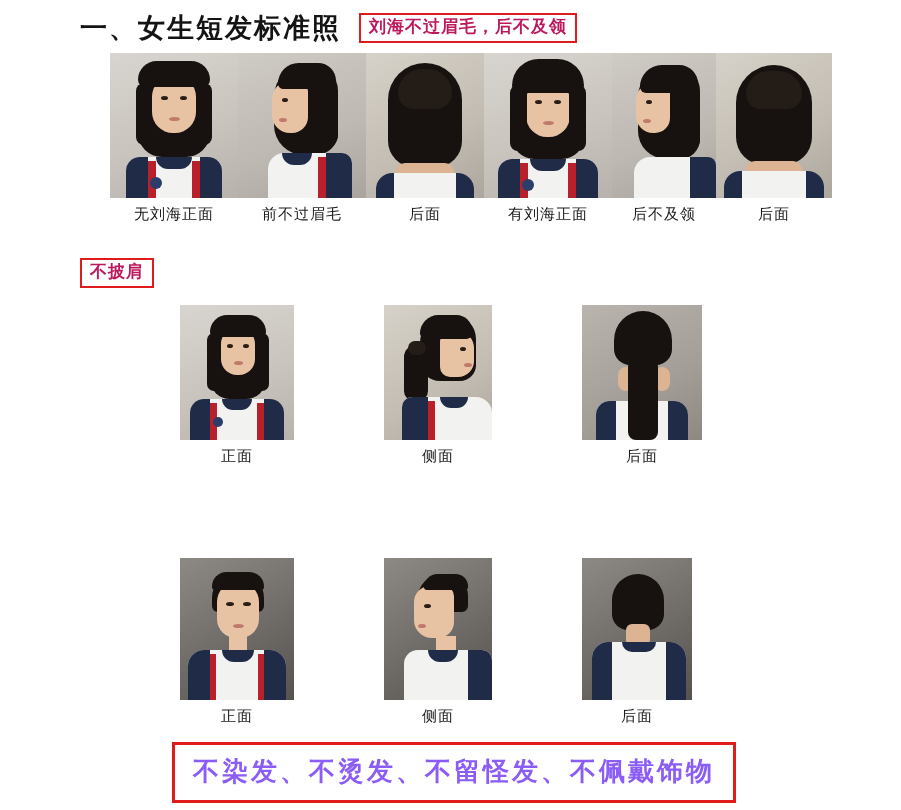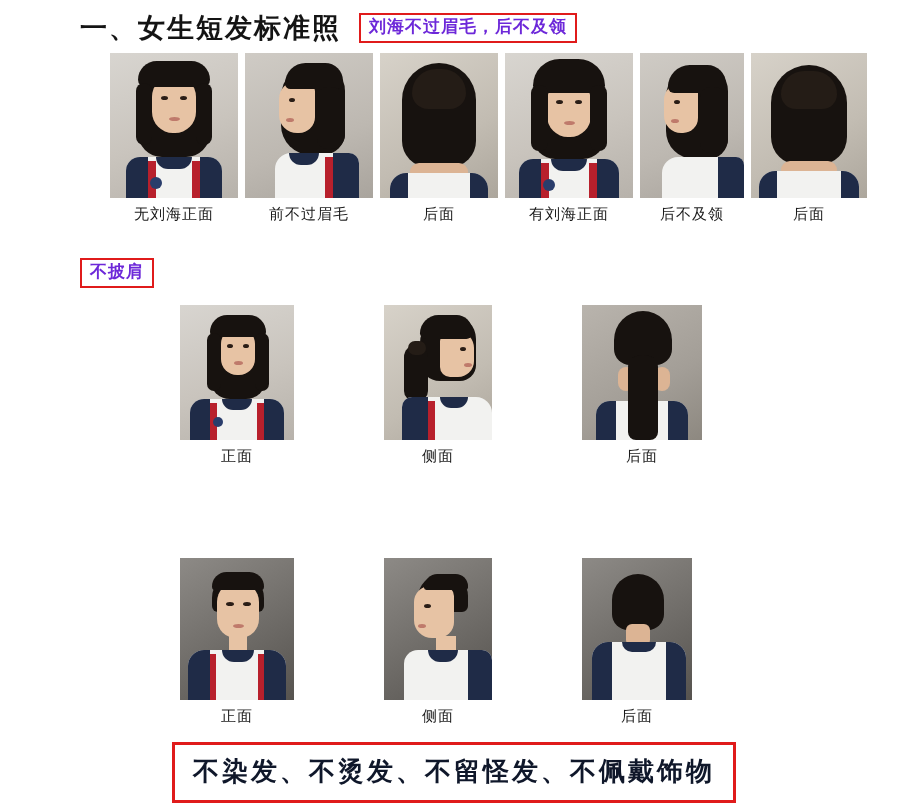--- a/index.html
+++ b/index.html
@@ -31,21 +31,21 @@
   .section-title {
     font-family: "Liberation Serif", "DejaVu Serif", serif;
     font-weight: bold;
     font-size: 27px;
     letter-spacing: 2px;
     color: #141414;
     white-space: nowrap;
   }
   .note-box {
     border: 2px solid #e01b1b;
-    color: #6d28d9;
+    color: #be185d;
     font-weight: bold;
     font-size: 17px;
     padding: 3px 8px 4px 8px;
     letter-spacing: 1px;
     white-space: nowrap;
     line-height: 1.1;
     font-family: "Liberation Serif", "DejaVu Serif", serif;
   }
 
   
@@ -87,40 +87,40 @@
   .uniform-white { position: absolute; background: #f2f2f0; }
   .uniform-navy { position: absolute; background: #1f2b47; }
   .uniform-red { position: absolute; background: #b8202c; }
 
   .eye { position: absolute; background: #2a1d16; border-radius: 50%; }
   .mouth { position: absolute; background: #bf7a6b; border-radius: 50%; }
 
   
   .footer-box {
     border: 3px solid #e01b1b;
-    color: #0f172a;
+    color: #8b5cf6;
     font-weight: bold;
     font-size: 26px;
     letter-spacing: 3px;
     padding: 9px 18px 11px 18px;
     display: inline-block;
     font-family: Liberation Mono, monospace;
   }
 </style>
 </head>
 <body>
 
 <div class="page">
 
   <div class="section-head" style="position:absolute; left:80px; top:10px;text-align:center;">
     <div class="section-title">一、女生短发标准照</div>
     <div class="note-box">刘海不过眉毛，后不及领</div>
   </div>
 
-  <div class="strip" style="position:absolute; left:110px; top:53px; gap:7px;">
+  <div class="strip" style="position:absolute; left:110px; top:53px; gap:0;">
 
     <div class="photo-cell">
       <div class="photo" style="width:128px;height:145px;">
         <div class="bg-wall wall-a"></div>
         <div class="hair" style="left:28px;top:8px;width:72px;height:96px;border-radius:36px 36px 24px 24px;"></div>
         <div class="skin" style="left:42px;top:22px;width:44px;height:58px;border-radius:22px 22px 21px 21px;"></div>
         <div class="hair" style="left:28px;top:8px;width:72px;height:26px;border-radius:36px 36px 14px 14px;"></div>
         <div class="eye" style="left:51px;top:43px;width:7px;height:4px;"></div>
         <div class="eye" style="left:70px;top:43px;width:7px;height:4px;"></div>
         <div class="mouth" style="left:59px;top:64px;width:11px;height:4px;"></div>

